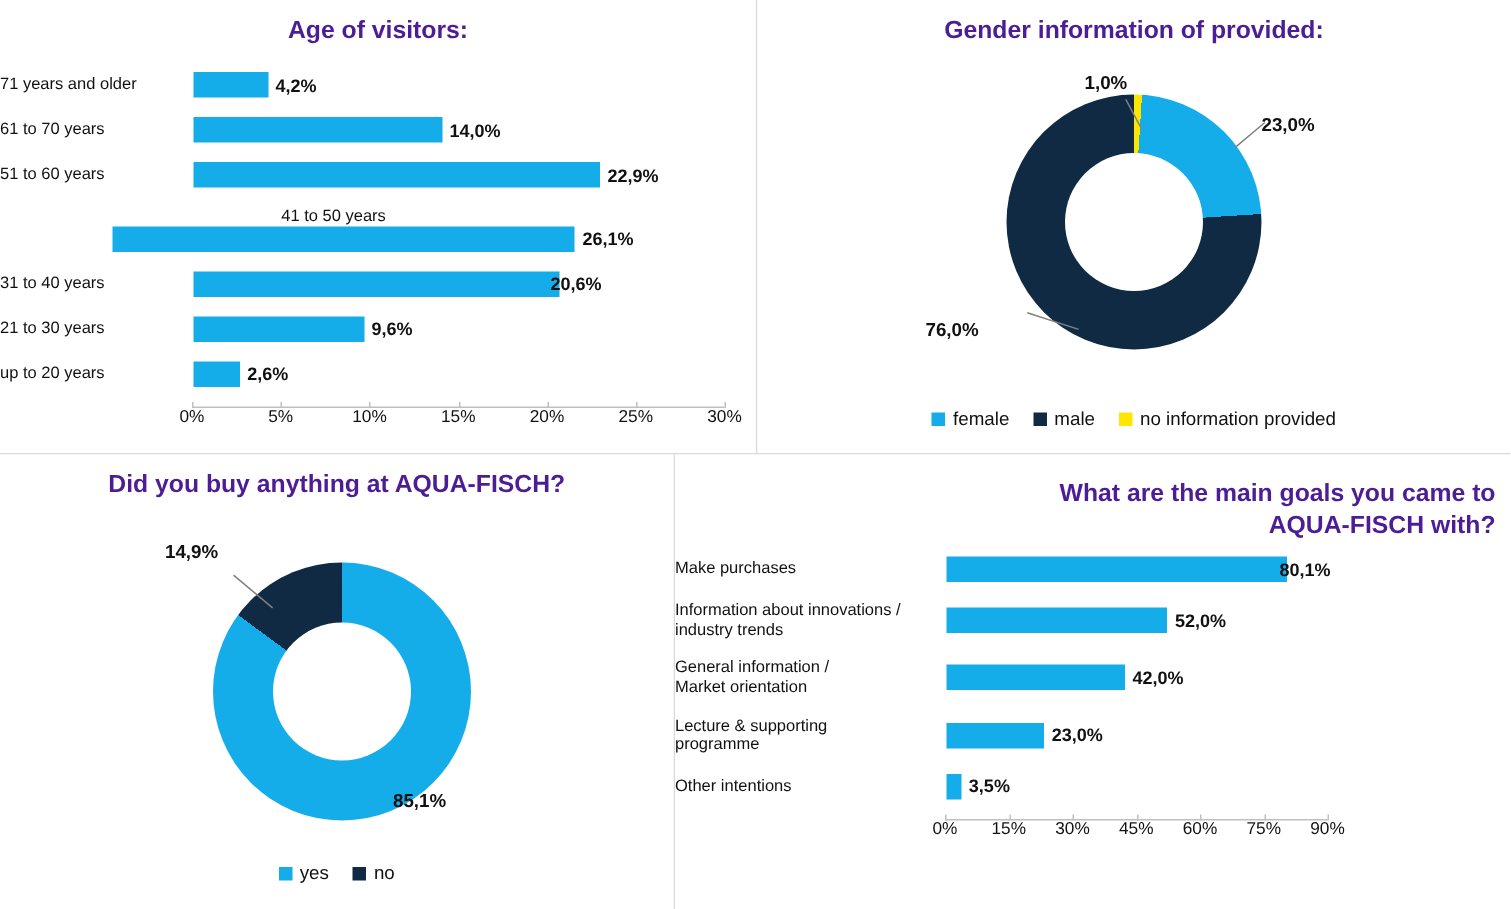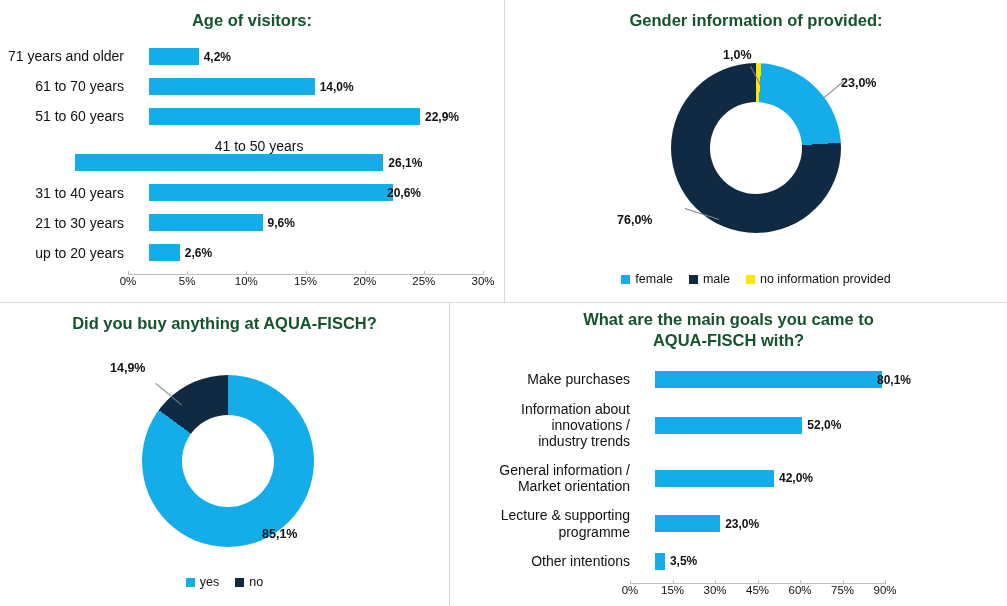--- a/index.html
+++ b/index.html
@@ -34,38 +34,38 @@
   .hline {
     position: absolute;
     background: #d9d9d9;
     height: 1px;
   }
   .panel-title {
     text-align: center;
     font-weight: bold;
     font-size: 16.5px;
     line-height: 1.3;
-    color: #14532d;
+    color: #4c1d95;
     padding: 0 10px;
   }
 
   
   .hbar-chart {
     position: relative;
   }
   .hbar-row {
     display: flex;
     align-items: center;
     margin-bottom: 2px;
   }
   .hbar-label {
-    text-align: right;
-    font-size: 14px;
-    color: #111;
-    padding-right: 25px;
+    text-align: left;
+    font-size: 11px;
+    color: #111;
+    padding-right: 1px;
     line-height: 1.15;
     white-space: pre-line;
   }
   .hbar-track {
     position: relative;
     flex: 1;
     height: 17px;
   }
   .hbar-fill {
     position: absolute;
@@ -276,21 +276,21 @@
           <span>yes</span>
         </div>
         <div class="legend-item">
           <span class="legend-swatch" style="background: rgb(16, 42, 67);"></span>
           <span>no</span>
         </div>
       </div>
   </div>
 
   <div class="panel" style="left:450px; top:303px; width:557px; height:303px;">
-    <div class="panel-title" style="margin-top:6px; white-space:pre-line;">What are the main goals you came to
+    <div class="panel-title" style="margin-top:16px; white-space:pre-line;text-align:right;">What are the main goals you came to
 AQUA-FISCH with?</div>
     <div class="hbar-chart" id="chart-goals" style="position:absolute; left:0; top:68px; width:557px; height:225px;">
         <div style="padding-left: 0px;">
           <div class="hbar-row" style="margin-bottom: 13px;">
             <div class="hbar-label" style="width: 180px;">Make purchases</div>
             <div class="hbar-track" style="height: 17px; width: 255px; flex: 0 0 auto;">
               <div class="hbar-fill" style="width: 226.95px; background: rgb(20, 173, 234);"></div>
               <div class="hbar-value" style="left: 222px;">80,1%</div>
             </div>
           </div>

